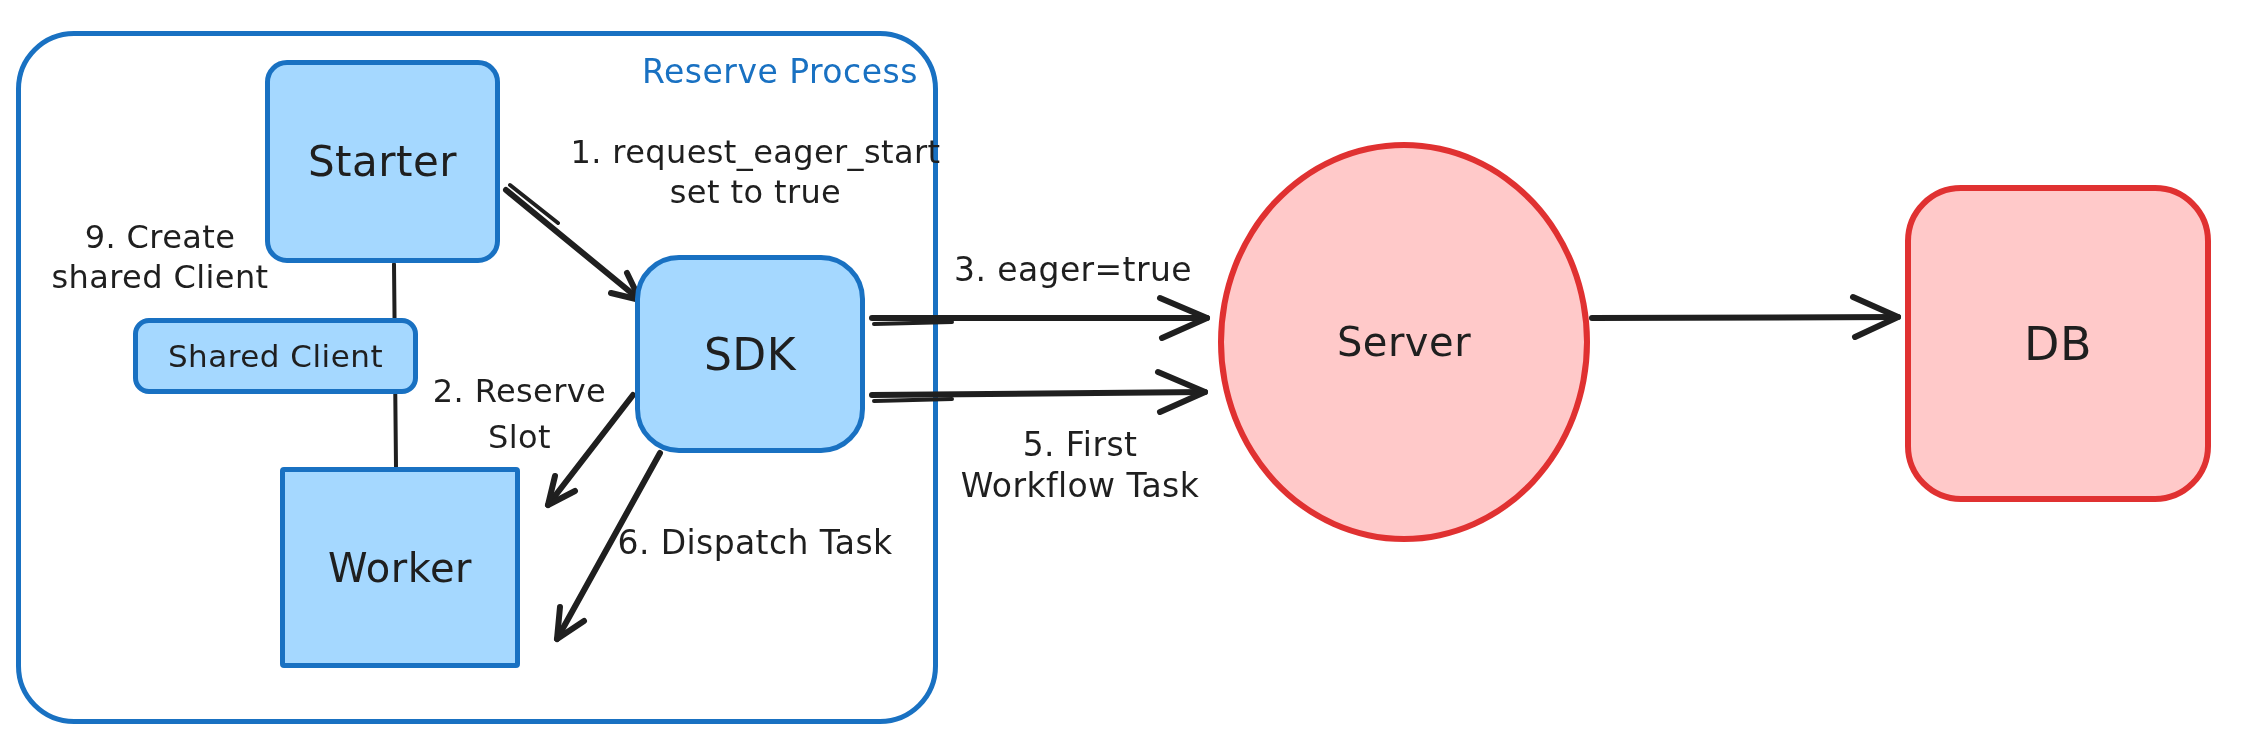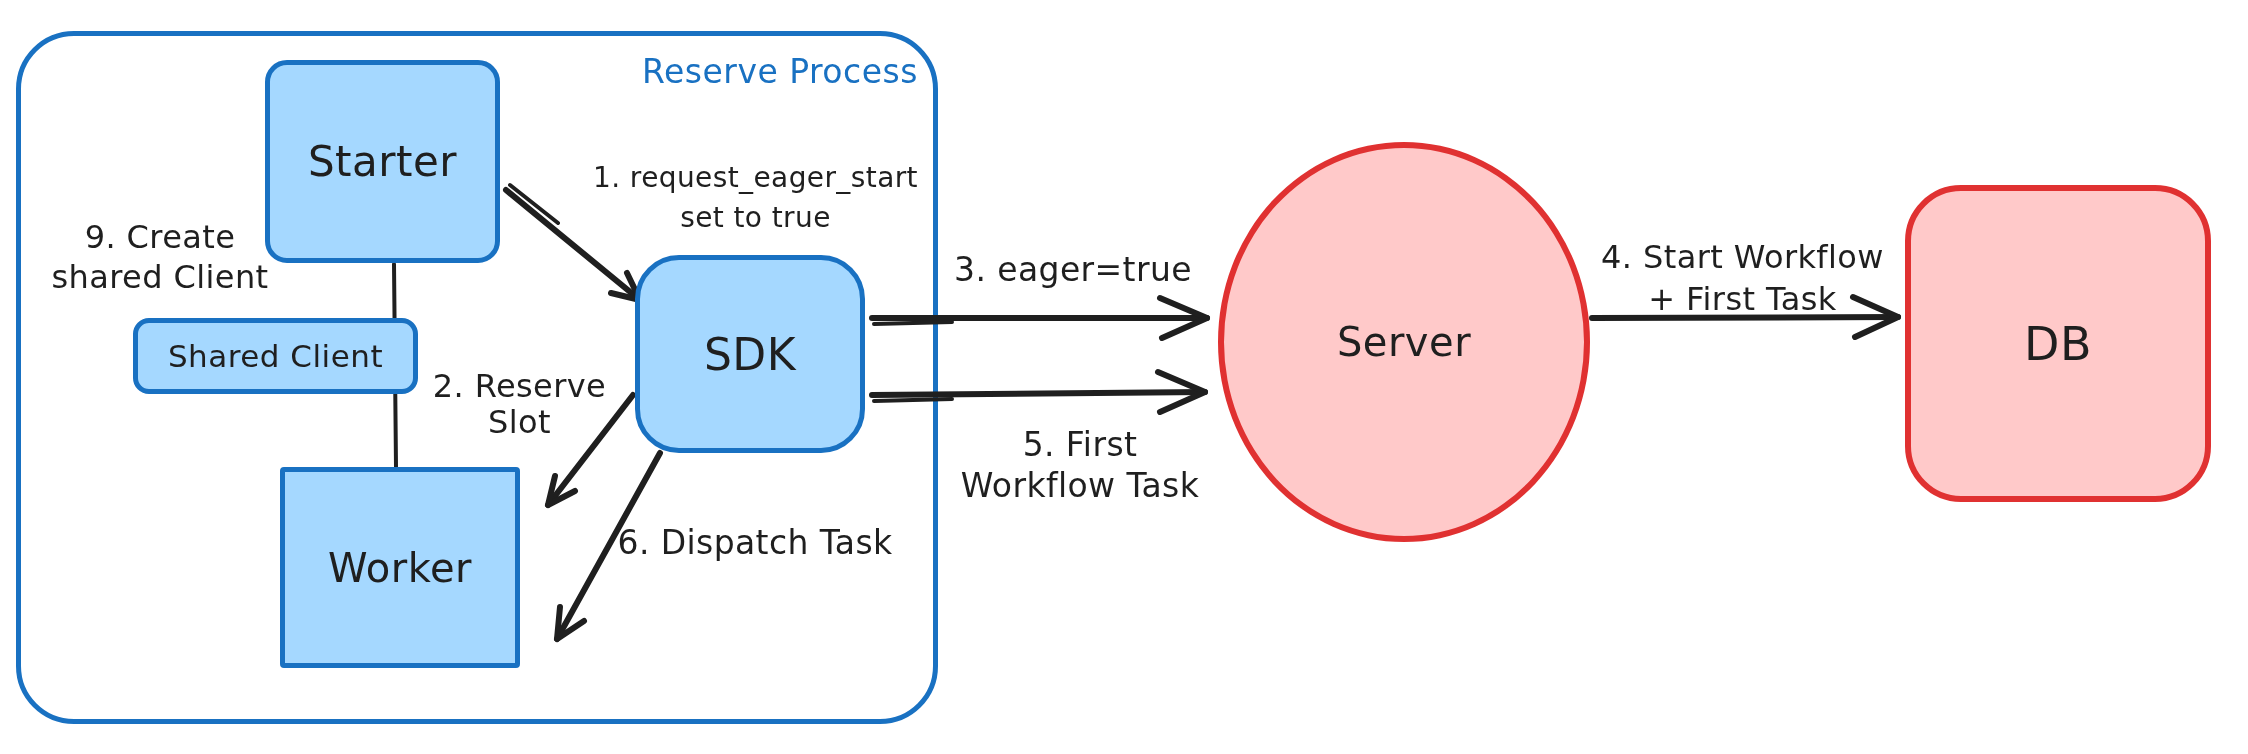--- a/index.html
+++ b/index.html
@@ -72,22 +72,22 @@
   
   .ann{
     position:absolute;
     text-align:center;
     white-space:pre-line;
     color:var(--ink);
     letter-spacing:.4px;
     z-index:3;
   }
   .ann-create{left:28px;top:217px;width:264px;font-size:32px;line-height:40px;}
-  .ann-request{left:528px;top:158px;width:455px;font-size:28px;line-height:40px;}
-  .ann-reserve{left:412px;top:368px;width:215px;font-size:32px;line-height:36px;}
+  .ann-request{left:528px;top:132px;width:455px;font-size:32px;line-height:40px;}
+  .ann-reserve{left:412px;top:368px;width:215px;font-size:32px;line-height:46px;}
   .ann-eager{left:918px;top:252px;width:310px;font-size:33px;line-height:36px;}
   .ann-first{left:895px;top:424px;width:370px;font-size:33px;line-height:41px;}
   .ann-start{left:1565px;top:236px;width:355px;font-size:32px;line-height:42px;}
   .ann-dispatch{left:585px;top:525px;width:340px;font-size:33px;line-height:36px;}
 </style>
 </head>
 <body>
 
 <div class="canvas">
 
@@ -153,17 +153,15 @@
 
   <div class="ann ann-create">9. Create
 shared Client</div>
   <div class="ann ann-request">1. request_eager_start
 set to true</div>
   <div class="ann ann-reserve">2. Reserve
 Slot</div>
   <div class="ann ann-eager">3. eager=true</div>
   <div class="ann ann-first">5. First
 Workflow Task</div>
-  <div class="ann ann-start">4. Start Workflow
-+ First Task</div>
   <div class="ann ann-dispatch">6. Dispatch Task</div>
 
 </div>
 
 </body></html>

